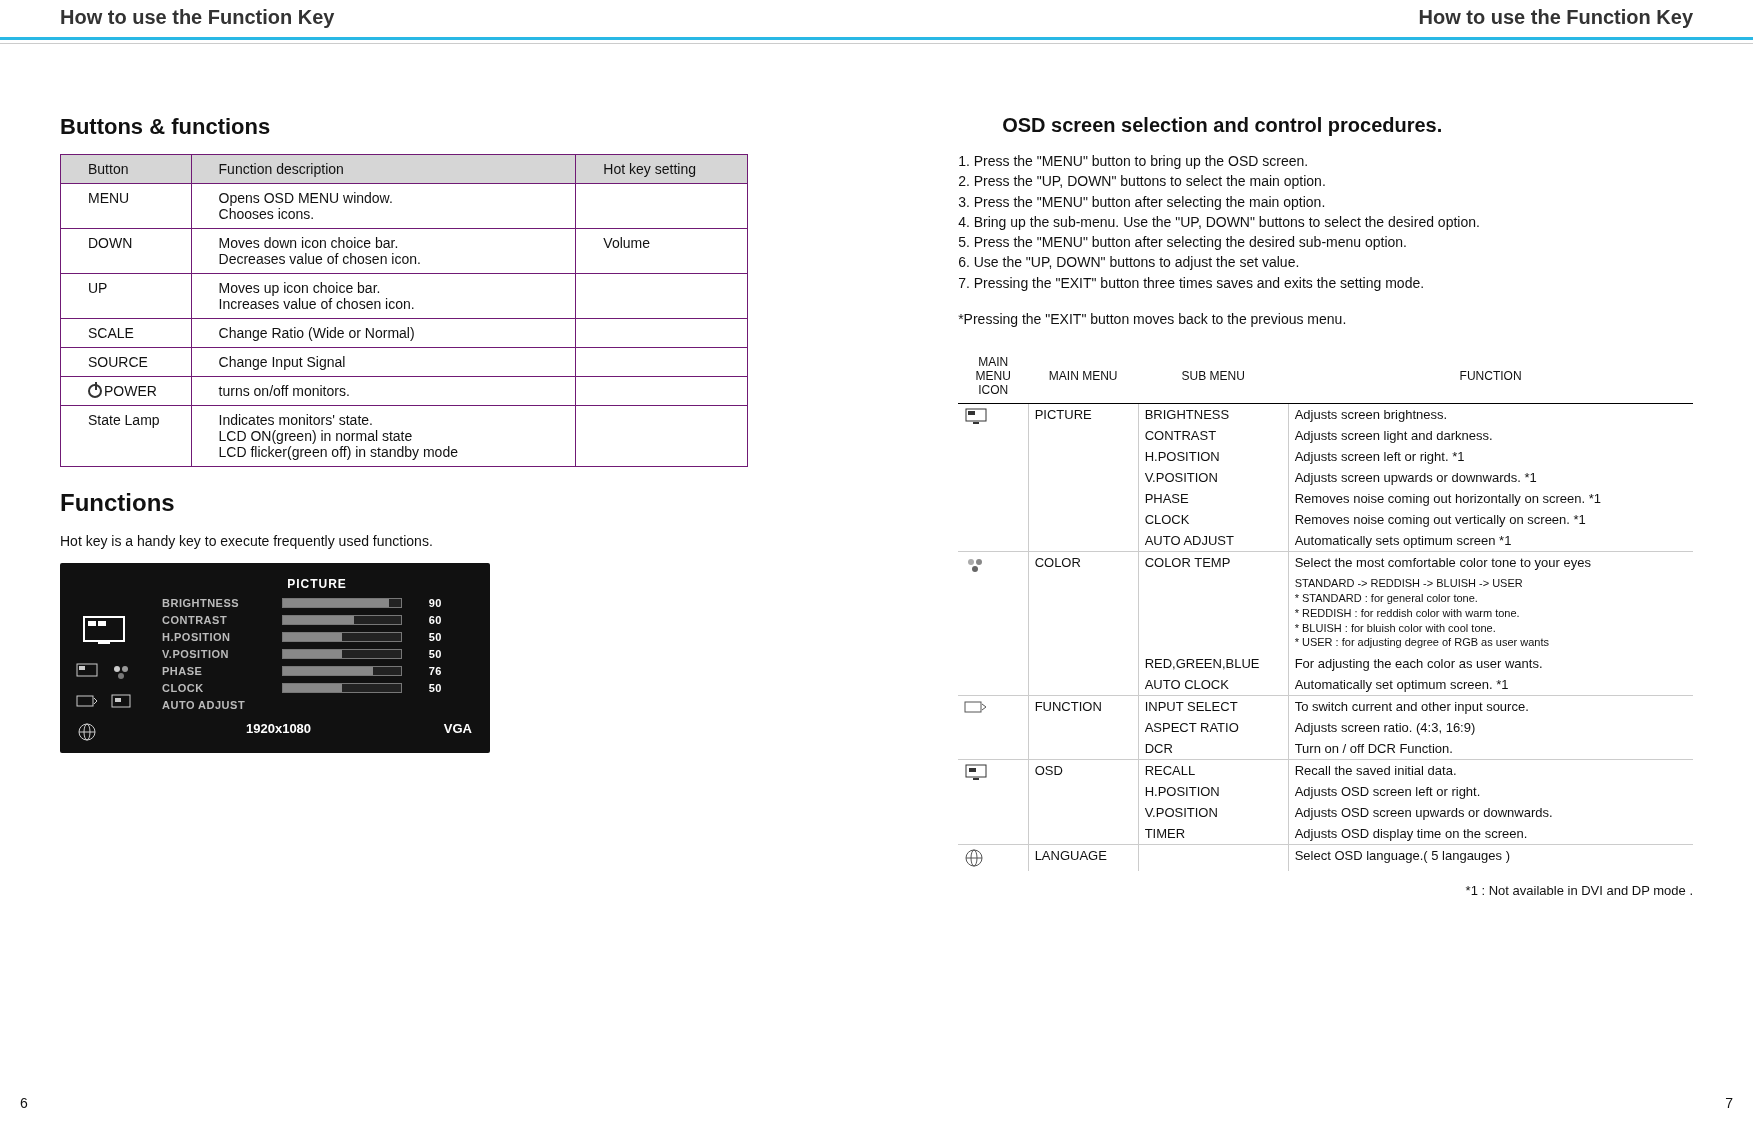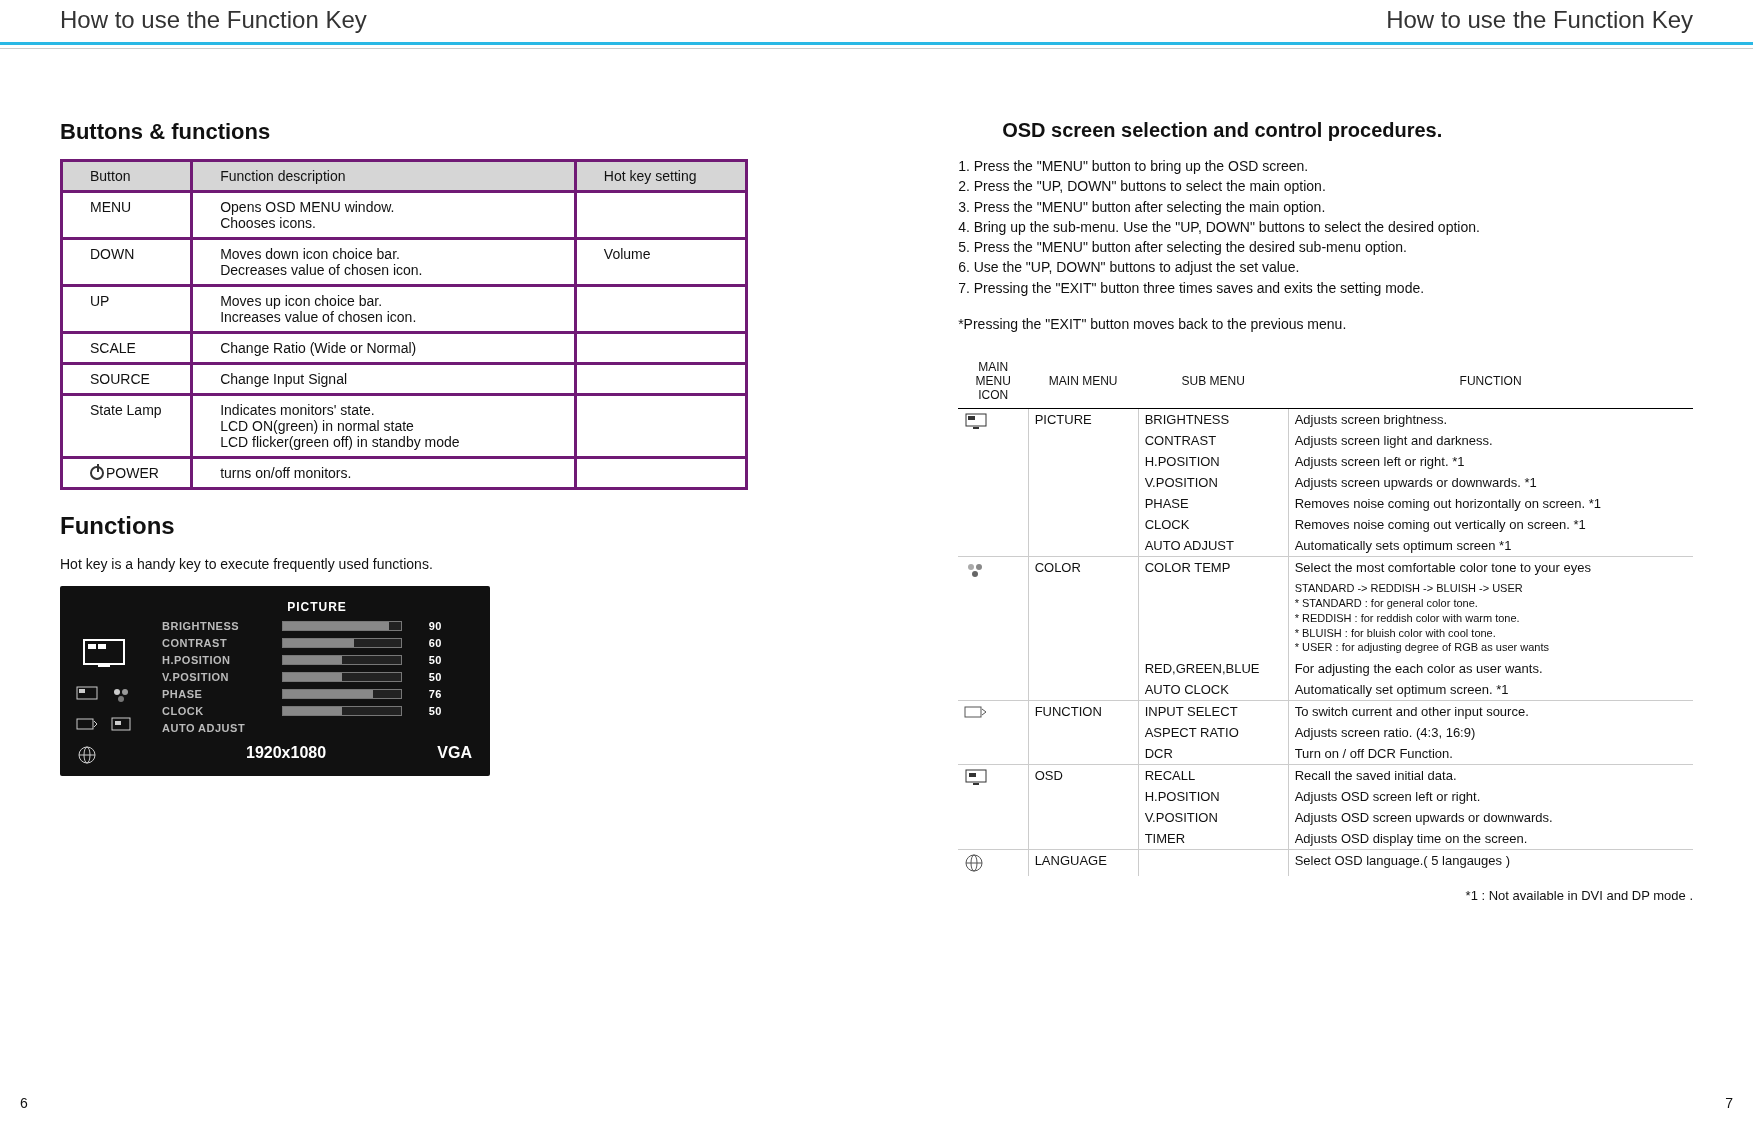--- a/index.html
+++ b/index.html
@@ -1,46 +1,46 @@
 <!DOCTYPE html>
 <html><head>
 <meta charset="utf-8">
 <style>
   * { box-sizing: border-box; margin: 0; padding: 0; }
   body { font-family: Arial, Helvetica, sans-serif; color: #111; width: 1753px; height: 1121px; background: #fff; position: relative; }
   .header { display: flex; justify-content: space-between; padding: 6px 60px 8px 60px; }
-  .header h1 { font-size: 24px; font-weight: 400; color: #333; }
+  .header h1 { font-size: 20px; font-weight: 700; color: #333; }
   .cyan-rule { height: 3px; background: #29b8e5; margin-bottom: 3px; }
   .grey-rule { height: 1px; background: #ccc; margin-bottom: 70px; }
   .spread { display: flex; gap: 100px; padding: 0 60px; }
   .page { width: 50%; }
   .page-left { padding-right: 80px; }
   .page-right { padding-left: 30px; }
   h2 { font-size: 22px; font-weight: 700; margin-bottom: 14px; }
   .btable { border-collapse: collapse; width: 100%; }
-  .btable th, .btable td { border: 3px solid #701a75; padding: 6px 27px; font-size: 14px; text-align: left; vertical-align: top; }
+  .btable th, .btable td { border: 1px solid #701a75; padding: 6px 27px; font-size: 14px; text-align: left; vertical-align: top; }
   .btable th { background: #d6d6d6; text-align: left; font-weight: 400; }
   .btable th.left { text-align: left; }
   .btable .col1 { width: 19%; }
   .btable .col3 { width: 25%; }
   .func-h { font-size: 24px; font-weight: 700; margin: 22px 0 16px; }
   .osd-note { font-size: 14px; margin-bottom: 14px; }
   .osd-sub { font-size: 14px; margin-bottom: 10px; }
   .osd-panel { width: 430px; background: #111; color: #fff; border-radius: 2px; padding: 14px 18px 10px 14px; }
   .osd-panel .big-icon { width: 60px; height: 44px; display: flex; align-items: center; justify-content: center; }
   .osd-panel .title { flex: 1; text-align: center; font-size: 12px; font-weight: 700; letter-spacing: 1px; margin-bottom: 6px; }
   .osd-row { display: flex; align-items: center; gap: 10px; font-size: 11px; letter-spacing: 0.5px; margin: 5px 0; color: #bbb; }
   .osd-row .lbl { width: 110px; font-weight: 700; }
   .osd-row .bar { width: 120px; height: 10px; border: 1px solid #777; position: relative; background: #222; }
   .osd-row .bar .fill { position: absolute; left: 0; top: 0; bottom: 0; background: #888; }
   .osd-row .val { width: 30px; text-align: right; color: #fff; font-weight: 700; }
   .osd-body { display: flex; gap: 18px; }
   .osd-icons-col { width: 70px; display: flex; flex-wrap: wrap; gap: 8px; padding-top: 36px; }
   .mini-icon { width: 26px; height: 22px; display:flex; align-items:center; justify-content:center; color:#ccc; }
-  .osd-bottom { display: flex; justify-content: space-between; font-size: 16px; font-weight: 700; margin-top: 10px; padding-left: 84px; }
+  .osd-bottom { display: flex; justify-content: space-between; font-size: 13px; font-weight: 700; margin-top: 10px; padding-left: 84px; }
   .procs-h { font-size: 20px; font-weight: 700; margin-bottom: 14px; margin-left: 44px; }
   .proc-list { font-size: 14px; line-height: 1.45; margin-bottom: 18px; }
   .proc-note { font-size: 14px; margin-bottom: 22px; }
   .menutbl { border-collapse: collapse; width: 100%; font-size: 13px; }
   .menutbl th { font-size: 12px; font-weight: 400; text-align: center; padding: 6px 6px; border-bottom: 1px solid #000; }
   .menutbl th.fn { text-align: center; }
   .menutbl td { padding: 3px 6px; vertical-align: top; border-right: 1px solid #ccc; }
   .menutbl td:last-child { border-right: none; }
   .menutbl .gr-row td { border-top: 1px solid #ccc; }
   .menutbl .iconcell { width: 70px; text-align:center; font-size:16px; }
@@ -97,27 +97,27 @@
             <td class="col1">SCALE</td>
             <td>Change Ratio (Wide or Normal)</td>
             <td class="col3"></td>
           </tr>
           <tr>
             <td class="col1">SOURCE</td>
             <td>Change Input Signal</td>
             <td class="col3"></td>
           </tr>
           <tr>
+            <td class="col1"><span class="pwr-ico"></span>POWER</td>
+            <td>turns on/off monitors.</td>
+            <td class="col3"></td>
+          </tr>
+          <tr>
             <td class="col1">State Lamp</td>
             <td>Indicates monitors' state.<br>LCD ON(green) in normal state<br>LCD flicker(green off) in standby mode</td>
-            <td class="col3"></td>
-          </tr>
-          <tr>
-            <td class="col1"><span class="pwr-ico"></span>POWER</td>
-            <td>turns on/off monitors.</td>
             <td class="col3"></td>
           </tr>
         </tbody>
     </table>
 
     <div class="func-h">Functions</div>
     <div class="osd-note">Hot key is a handy key to execute frequently used functions.</div>
 
     <div class="osd-panel">
       <div class="osd-body">

